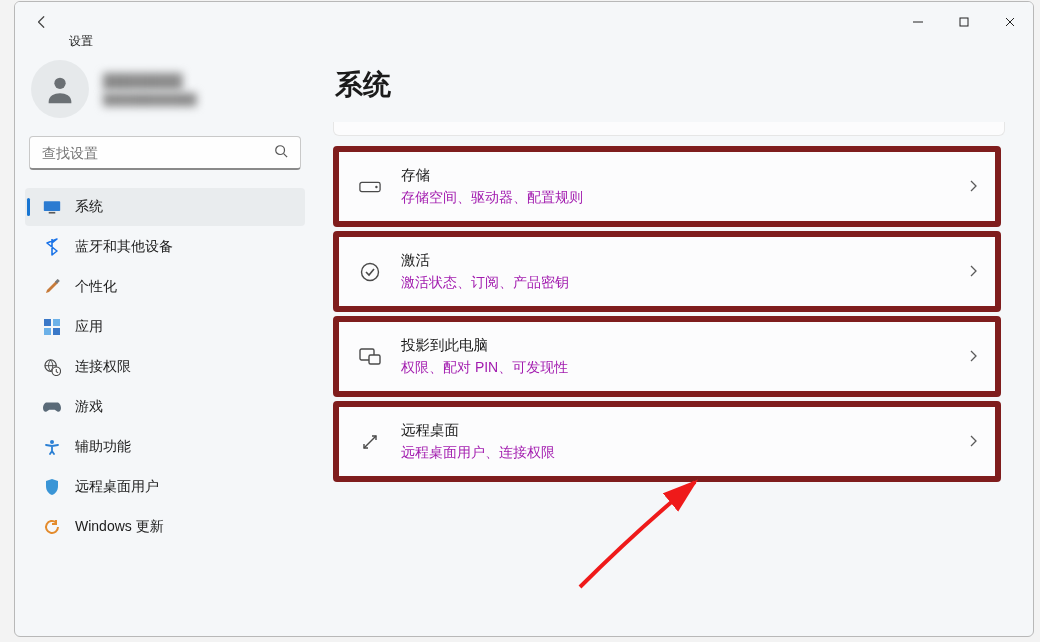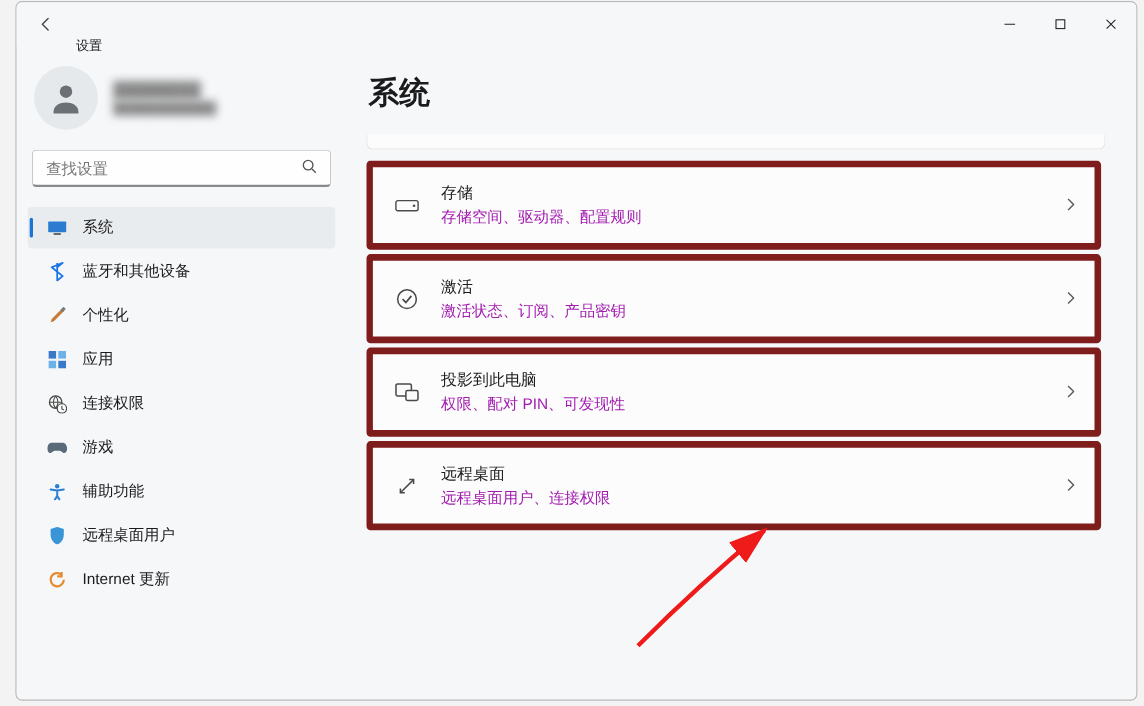--- a/index.html
+++ b/index.html
@@ -288,21 +288,21 @@
           <span class="label">远程桌面用户</span>
         </div>
 
         <div class="navitem">
           <span class="icon">
             <svg width="16" height="16" viewBox="0 0 16 16">
                 <path d="M14 8a6 6 0 1 1-2-4.5" stroke="#e38b2d" stroke-width="2" fill="none"></path>
                 <path d="M12 1v4h-4" stroke="#e38b2d" stroke-width="2" fill="none"></path>
               </svg>
           </span>
-          <span class="label">Internet 更新</span>
+          <span class="label">Windows 更新</span>
         </div>
 
       </div>
     </div>
 
     <div class="main">
       <div class="page-title">系统</div>
 
       <div class="card-top-cut"></div>
 

